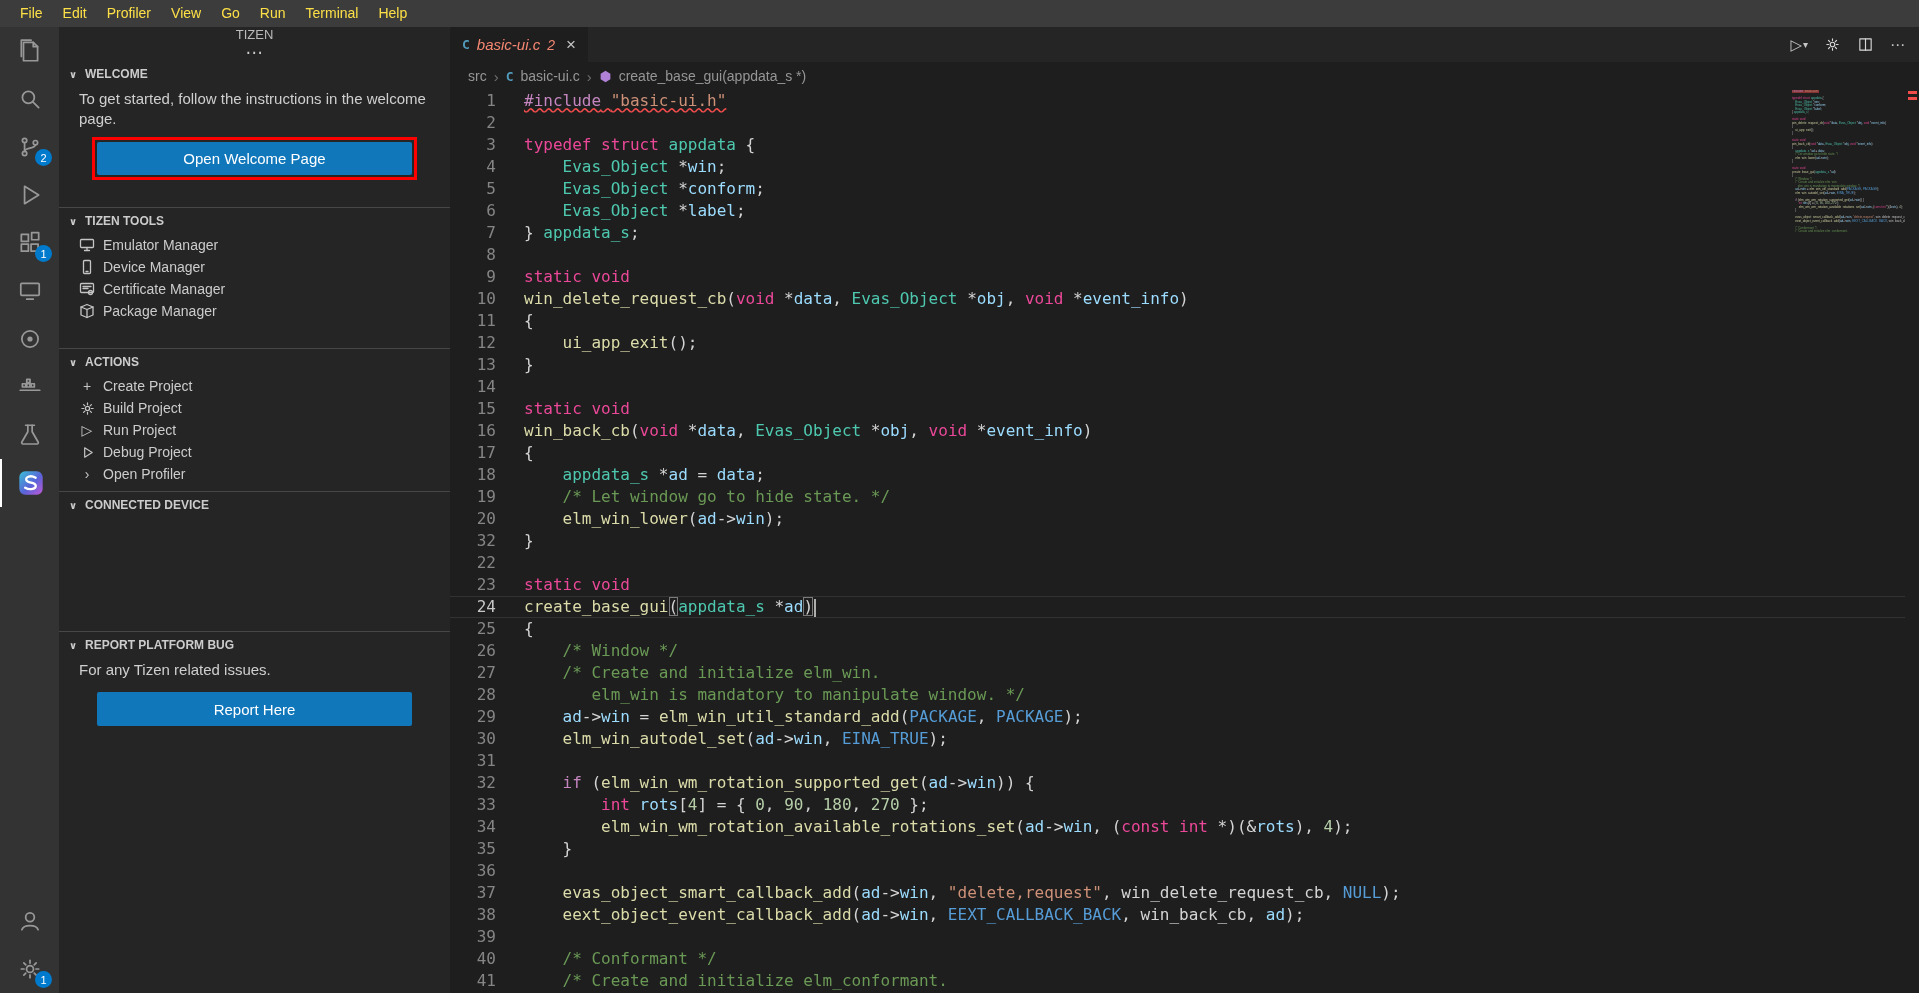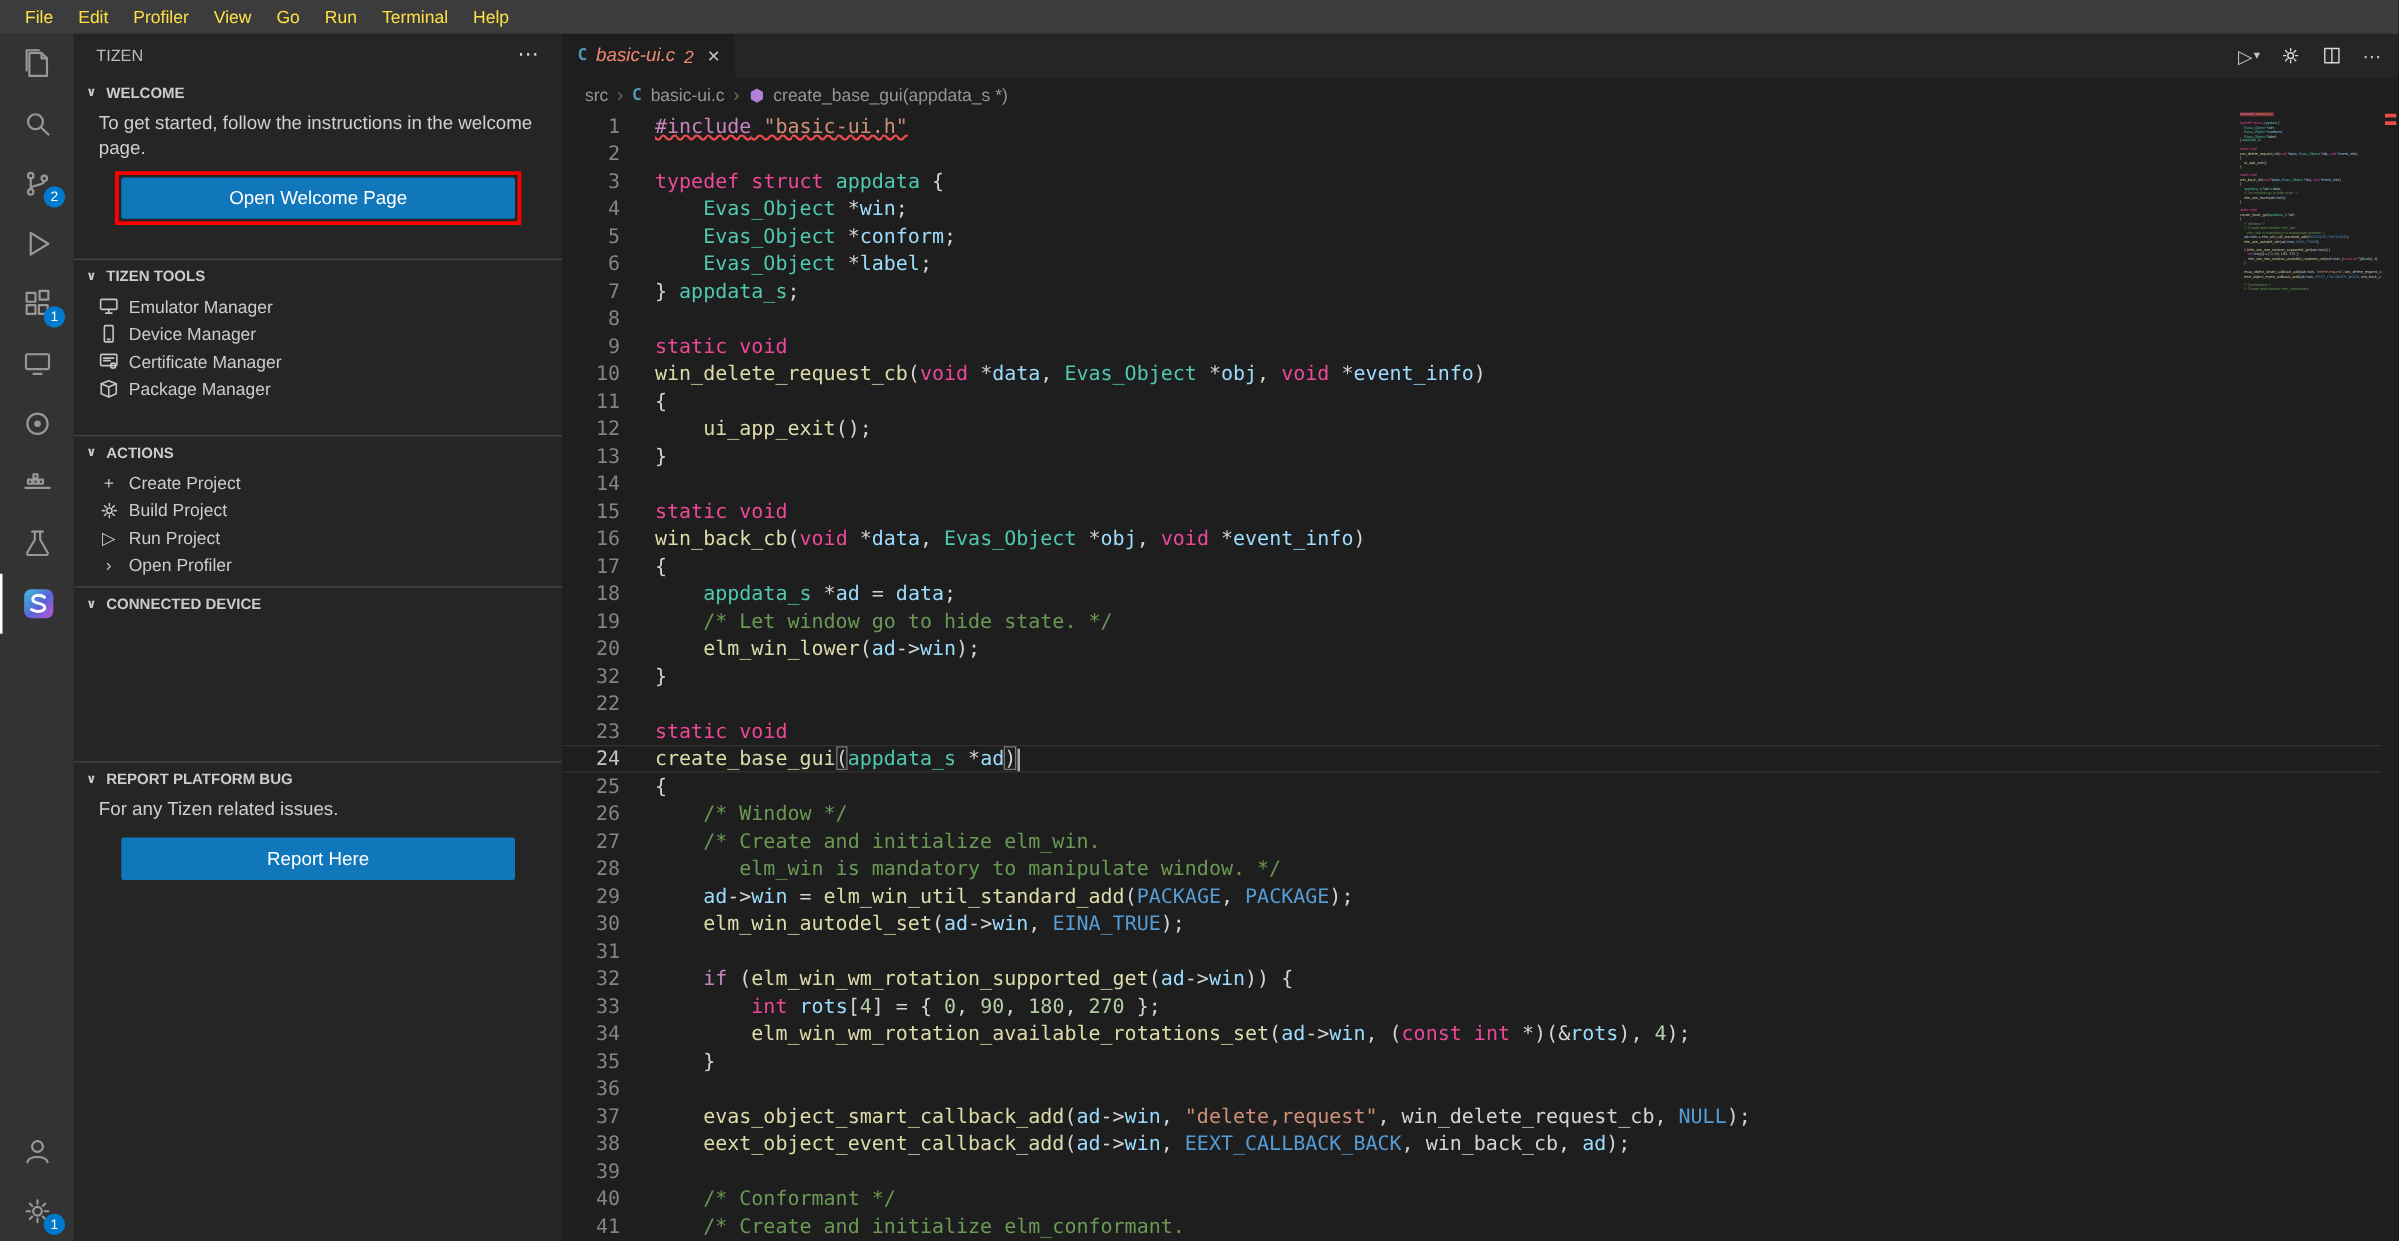--- a/index.html
+++ b/index.html
@@ -21,21 +21,21 @@
   .ab-item.active svg { opacity:1; }
   .ab-badge { position:absolute; right:7px; bottom:5px; min-width:17px; height:17px; border-radius:9px;
               background:#007ACC; color:#fff; font-size:11px; display:flex; align-items:center;
               justify-content:center; padding:0 4px; }
   .ab-bottom { margin-top:auto; }
 
   
   .sidebar { position:absolute; top:27px; left:59px; width:391px; bottom:0; background:#252526;
              color:#cccccc; overflow:hidden; }
   .sidebar-title { height:34px; display:flex; align-items:center; justify-content:space-between;
-                   padding:0 18px; font-size:13px; color:#bbbbbb; }
+                   padding:0 18px; font-size:13px; color:#bbbbbb;flex-direction:column; }
   .sidebar-more { color:#cccccc; font-size:17px; letter-spacing:1px; }
   .section-header { height:26px; display:flex; align-items:center; gap:5px; padding-left:7px;
                     font-size:12px; font-weight:700; color:#cccccc; }
   .chev { font-size:10px; color:#cccccc; width:14px; text-align:center; }
   .section-desc { padding:2px 20px 0 20px; font-size:15px; line-height:20px; color:#cfcfcf; }
   .btn-wrap { position:relative; margin:13px 38px 18px 38px; }
   .vs-button { display:block; width:100%; height:33px; background:#1177BB; color:#ffffff; border:none;
                font-size:15px; font-family:inherit; border-radius:2px; cursor:pointer; }
   .highlight-ring { position:absolute; left:-5px; right:-5px; top:-5px; bottom:-5px;
                     border:3px solid #FF0000; pointer-events:none; }
@@ -278,20 +278,28 @@
           <svg class="mic" width="15" height="15" viewBox="0 0 16 16">
             <circle cx="8" cy="8" r="2.2"></circle>
             <path d="M8 2v2M8 12v2M2 8h2M12 8h2M3.8 3.8l1.4 1.4M10.8 10.8l1.4 1.4M3.8 12.2l1.4-1.4M10.8 5.2l1.4-1.4"></path>
           </svg>
         </span>
       <span>Build Project</span>
     </div>
     <div class="side-item">
       <span class="mini-ic">▷</span>
       <span>Run Project</span>
+    </div>
+    <div class="side-item">
+      <span class="mini-ic">
+          <svg class="mic" width="15" height="15" viewBox="0 0 16 16">
+            <path d="M5 3l8 5-8 5z"></path>
+          </svg>
+        </span>
+      <span>Debug Project</span>
     </div>
     <div class="side-item">
       <span class="mini-ic">›</span>
       <span>Open Profiler</span>
     </div>
 
     <div class="divider" style="margin-top:6px"></div>
     <div class="section-header">
       <span class="chev">∨</span>
       <span>CONNECTED DEVICE</span>

